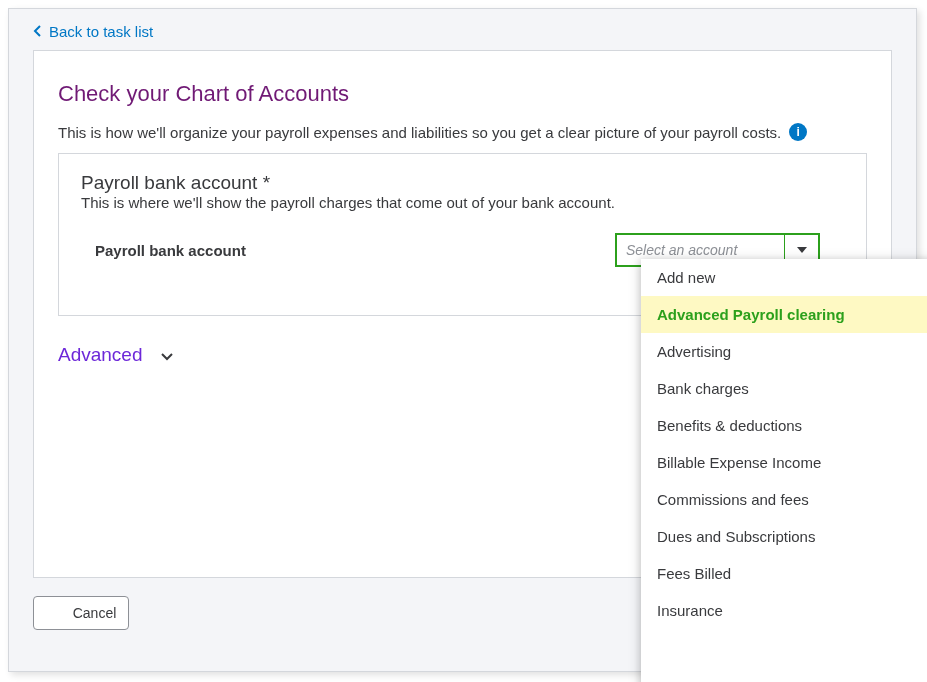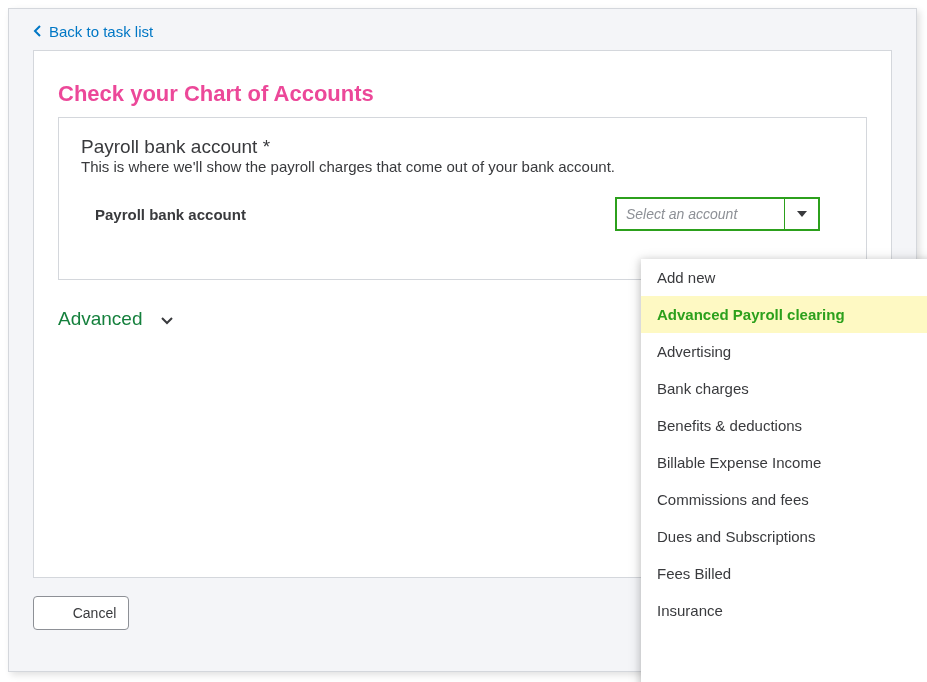--- a/index.html
+++ b/index.html
@@ -34,23 +34,23 @@
     .main-card {
       background: #fff;
       border: 1px solid #d4d7dc;
       margin: 0 24px 18px 24px;
       padding: 30px 24px 24px 24px;
       height: 528px;
       position: relative;
     }
     .page-title {
       font-size: 22px;
-      font-weight: 700;
-      color: #ec4899;
-      margin-bottom: 10px;
+      font-weight: 400;
+      color: #701a75;
+      margin-bottom: 16px;
     }
     .page-subline {
       font-size: 15px;
       color: #393a3d;
       display: flex;
       align-items: center;
       gap: 8px;
       margin-bottom: 12px;
     }
     .info-icon {
@@ -121,21 +121,21 @@
       display: flex;
       align-items: center;
       justify-content: center;
     }
     .select-caret svg { width: 10px; height: 6px; fill: #393a3d; }
     .advanced-toggle {
       display: inline-flex;
       align-items: center;
       gap: 18px;
       font-size: 19px;
-      color: #15803d;
+      color: #6d28d9;
       cursor: pointer;
       padding: 2px 0;
     }
     .advanced-toggle svg { width: 12px; height: 8px; fill: #393a3d; }
     .cancel-btn {
       margin: 0 0 0 24px;
       border: 1px solid #8d9096;
       background: #fff;
       border-radius: 4px;
       height: 34px;
@@ -190,20 +190,24 @@
     <span>
       <svg viewBox="0 0 8 12">
           <path d="M7 1 L2 6 L7 11" stroke="#0077c5" stroke-width="2" fill="none"></path>
         </svg>
     </span>
     <span>Back to task list</span>
   </div>
 
   <div class="main-card">
     <h1 class="page-title">Check your Chart of Accounts</h1>
+    <div class="page-subline">
+      <span>This is how we'll organize your payroll expenses and liabilities so you get a clear picture of your payroll costs.</span>
+      <span class="info-icon">i</span>
+    </div>
 
     <div class="section-box">
       <div class="section-title">Payroll bank account *</div>
       <div class="section-desc">This is where we'll show the payroll charges that come out of your bank account.</div>
       <div class="field-row">
         <div class="field-label">Payroll bank account</div>
         <div class="select-wrap">
           <div class="select-box">
             <div class="select-text">Select an account</div>
             <div class="select-caret">

